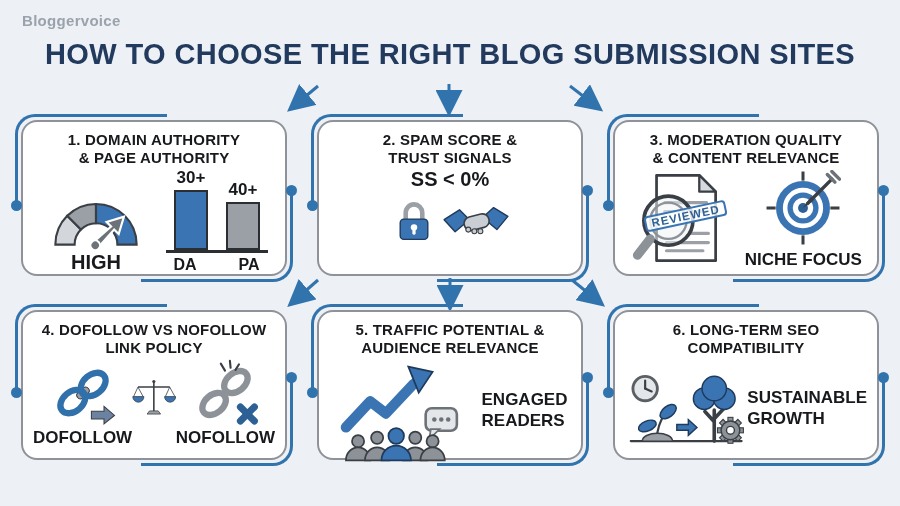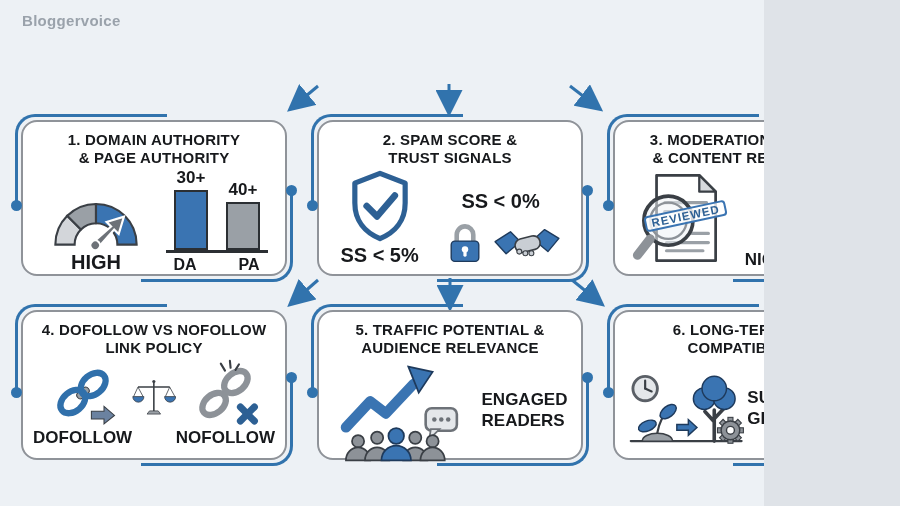--- a/index.html
+++ b/index.html
@@ -10,21 +10,21 @@
     --ink:#17191c;
     --gray-icon:#8d9298;
     --gray-light:#c9ced4;
     --stroke-dark:#3a3f45;
     --bg:#edf1f5;
     --box-border:#8f9399;
   }
   *{margin:0;padding:0;box-sizing:border-box;}
   html,body{background:#dfe3e8;}
   .canvas{
-    position:relative;width:764px;height:506px;background:var(--bg);
+    position:relative;width:900px;height:506px;background:var(--bg);
     font-family:"Liberation Sans",sans-serif;overflow:hidden;
   }
   .logo{position:absolute;top:12px;left:22px;font-size:15px;font-weight:700;
     color:#9aa2ab;letter-spacing:.3px;}
   .main-title{position:absolute;top:38px;left:0;width:100%;text-align:center;
     font-size:29px;font-weight:800;color:var(--navy);letter-spacing:.4px;}
   .arrow-layer{position:absolute;inset:0;width:900px;height:506px;pointer-events:none;z-index:1;}
 
   .box{position:absolute;width:266px;background:#ffffff;border:2px solid var(--box-border);
     border-radius:16px;z-index:2;}
@@ -71,20 +71,21 @@
 
   .two-line{font-size:17px;font-weight:800;color:var(--ink);line-height:1.25;text-align:left;}
   .two-line span{display:block;}
 </style>
 </head>
 <body>
 
 <div class="canvas">
 
   <div class="logo">Bloggervoice</div>
+  <div class="main-title">HOW TO CHOOSE THE RIGHT BLOG SUBMISSION SITES</div>
 
   <svg class="arrow-layer" viewBox="0 0 900 506">
     <defs>
       <marker id="ah" markerWidth="9" markerHeight="9" refX="6" refY="4.5" orient="auto">
         <path d="M0,0 L9,4.5 L0,9 Z" fill="#3173ad"></path>
       </marker>
     </defs>
     <g stroke="#3173ad" stroke-width="3" marker-end="url(#ah)">
       <line x1="318" y1="86" x2="294" y2="106"></line>
       <line x1="449" y1="84" x2="449" y2="108"></line>
@@ -135,27 +136,20 @@
   </div>
 
   <div class="box r1 c2">
     <div class="bkt bkt-tl"></div>
     <div class="bkt bkt-br"></div>
     <h3 class="box-title">
       <span>2. SPAM SCORE &amp;</span>
       <span>TRUST SIGNALS</span>
     </h3>
     <div class="content">
-      <div class="stack">
-        <svg width="74" height="76" viewBox="0 0 100 100">
-          <path d="M50,6 L84,19 V46 C84,70 70,86 50,94 C30,86 16,70 16,46 V19 Z" fill="#ffffff" stroke="#2d6094" stroke-width="7" stroke-linejoin="round"></path>
-          <path d="M32,50 L46,64 L70,36" fill="none" stroke="#2d6094" stroke-width="9" stroke-linecap="round" stroke-linejoin="round"></path>
-        </svg>
-        <div class="big-label">SS &lt; 5%</div>
-      </div>
       <div class="stack" style="align-items:center;gap:4px;">
         <div class="big-label">SS &lt; 0%</div>
         <div style="display:flex;align-items:flex-end;gap:6px;">
           <svg width="46" height="50" viewBox="0 0 100 100">
             <path d="M32,52 V34 a18,18 0 0 1 36,0 V52" fill="none" stroke="#9aa0a6" stroke-width="10"></path>
             <rect x="20" y="48" width="60" height="44" rx="8" fill="#3a74b2" stroke="#1e3a5c" stroke-width="3"></rect>
             <circle cx="50" cy="66" r="7" fill="#ffffff"></circle>
             <rect x="46.5" y="68" width="7" height="14" rx="3" fill="#ffffff"></rect>
           </svg>
           <svg width="66" height="44" viewBox="0 0 120 80">

